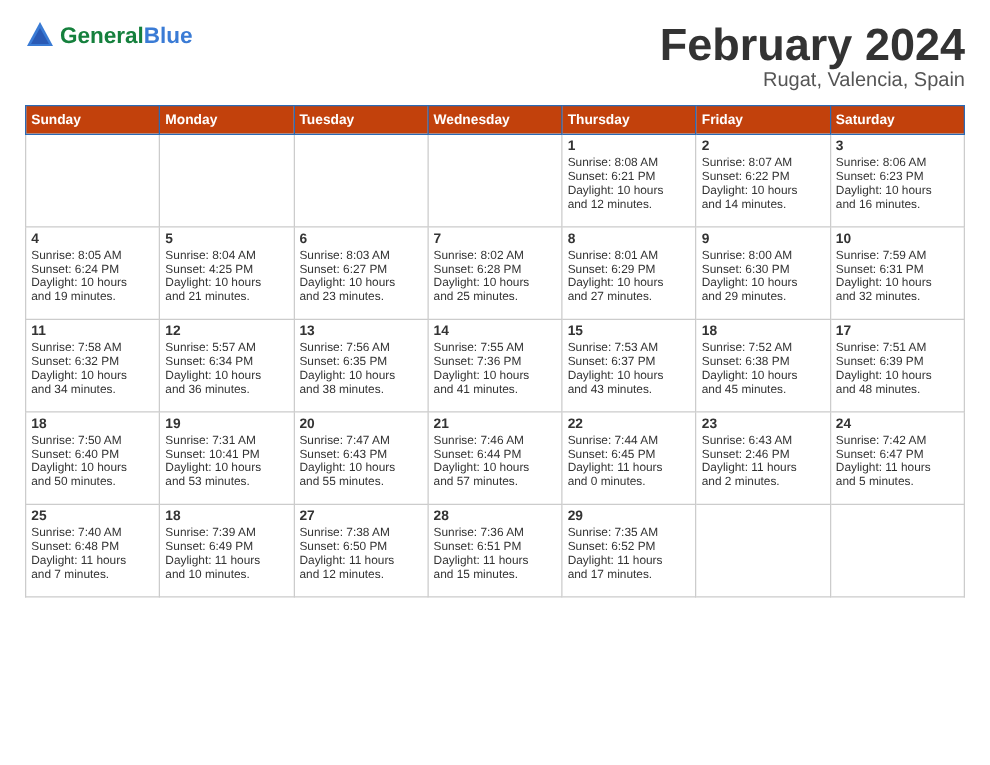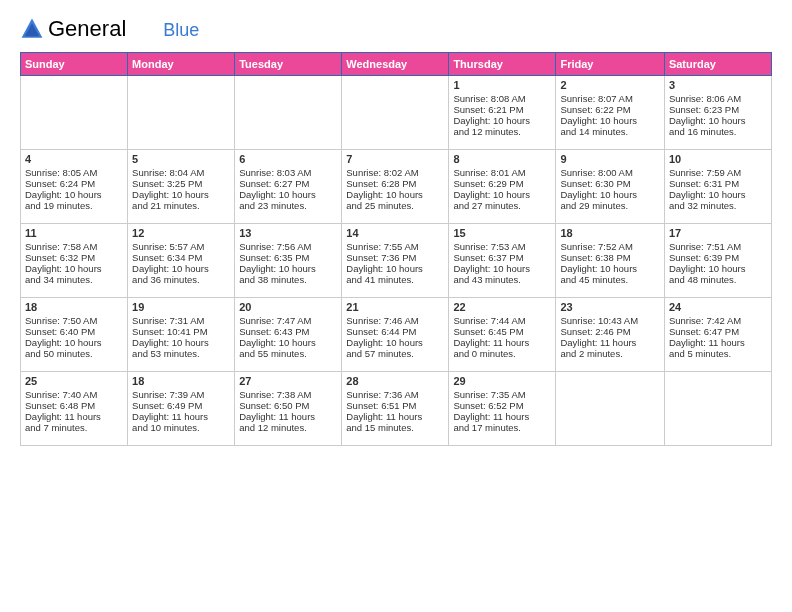--- a/index.html
+++ b/index.html
@@ -40,21 +40,21 @@
     .sub-title {
       font-size: 16px;
       color: #555;
     }
     table {
       width: 100%;
       border-collapse: collapse;
       font-size: 10px;
     }
     thead tr {
-      background-color: #ec4899;
+      background-color: #c2410c;
       color: #fff;
     }
     thead th {
       padding: 5px 4px;
       text-align: left;
       font-size: 11px;
       font-weight: bold;
       border: 1px solid #2a6ab5;
     }
     tbody tr {
@@ -85,22 +85,26 @@
 <body>
 
 <div class="container">
   <div class="header">
     <div class="logo">
       <svg class="logo-icon" viewBox="0 0 30 30" xmlns="http://www.w3.org/2000/svg">
         <polygon points="15,2 28,26 2,26" fill="#3a7bd5"></polygon>
         <polygon points="15,8 24,24 6,24" fill="#2a5ab5"></polygon>
       </svg>
       <div>
-        <span style="font-size:22px;font-weight:normal;color:#000000;">General</span><span style="font-size:18px;font-weight:normal;color:#3a7bd5;margin-left:37px;">Blue</span>
+        <span style="font-size:18px;font-weight:bold;color:#15803d;">General</span><span style="font-size:18px;font-weight:bold;color:#3a7bd5;">Blue</span>
       </div>
+    </div>
+    <div class="title-block">
+      <div class="main-title">February 2024</div>
+      <div class="sub-title">Rugat, Valencia, Spain</div>
     </div>
   </div>
 
   <table>
     <thead>
       <tr>
         <th>Sunday</th>
         <th>Monday</th>
         <th>Tuesday</th>
         <th>Wednesday</th>
@@ -141,21 +145,21 @@
           <td>
             <span class="day-num">4</span>
             <div>Sunrise: 8:05 AM</div>
             <div>Sunset: 6:24 PM</div>
             <div>Daylight: 10 hours</div>
             <div>and 19 minutes.</div>
           </td>
           <td>
             <span class="day-num">5</span>
             <div>Sunrise: 8:04 AM</div>
-            <div>Sunset: 3:25 PM</div>
+            <div>Sunset: 4:25 PM</div>
             <div>Daylight: 10 hours</div>
             <div>and 21 minutes.</div>
           </td>
           <td>
             <span class="day-num">6</span>
             <div>Sunrise: 8:03 AM</div>
             <div>Sunset: 6:27 PM</div>
             <div>Daylight: 10 hours</div>
             <div>and 23 minutes.</div>
           </td>
@@ -270,21 +274,21 @@
           </td>
           <td>
             <span class="day-num">22</span>
             <div>Sunrise: 7:44 AM</div>
             <div>Sunset: 6:45 PM</div>
             <div>Daylight: 11 hours</div>
             <div>and 0 minutes.</div>
           </td>
           <td>
             <span class="day-num">23</span>
-            <div>Sunrise: 10:43 AM</div>
+            <div>Sunrise: 6:43 AM</div>
             <div>Sunset: 2:46 PM</div>
             <div>Daylight: 11 hours</div>
             <div>and 2 minutes.</div>
           </td>
           <td>
             <span class="day-num">24</span>
             <div>Sunrise: 7:42 AM</div>
             <div>Sunset: 6:47 PM</div>
             <div>Daylight: 11 hours</div>
             <div>and 5 minutes.</div>

